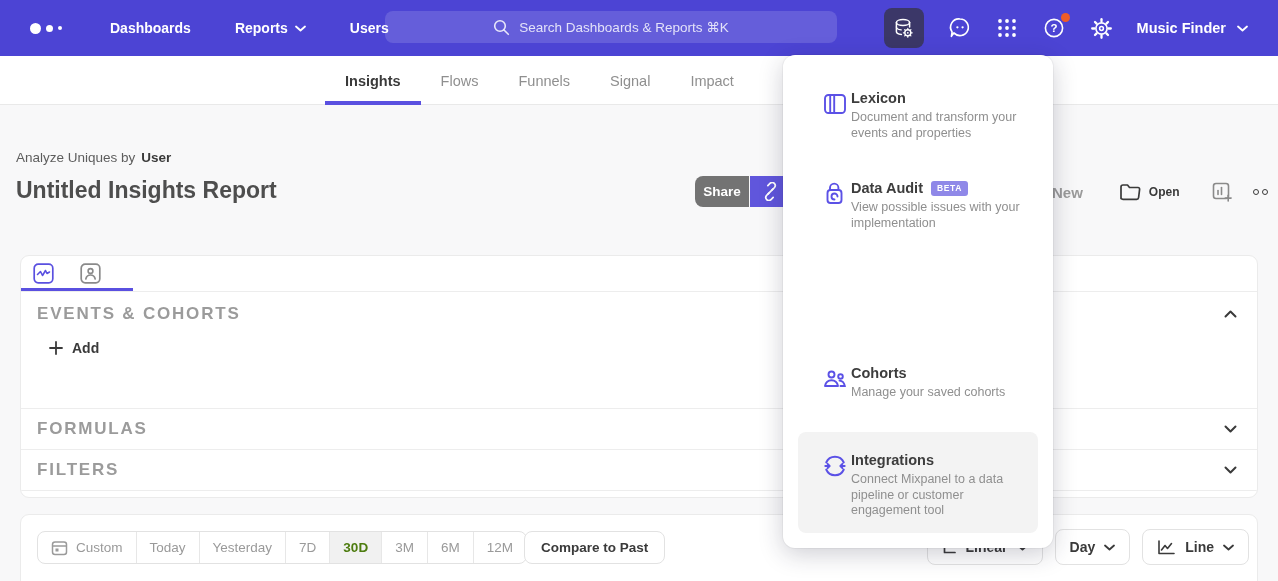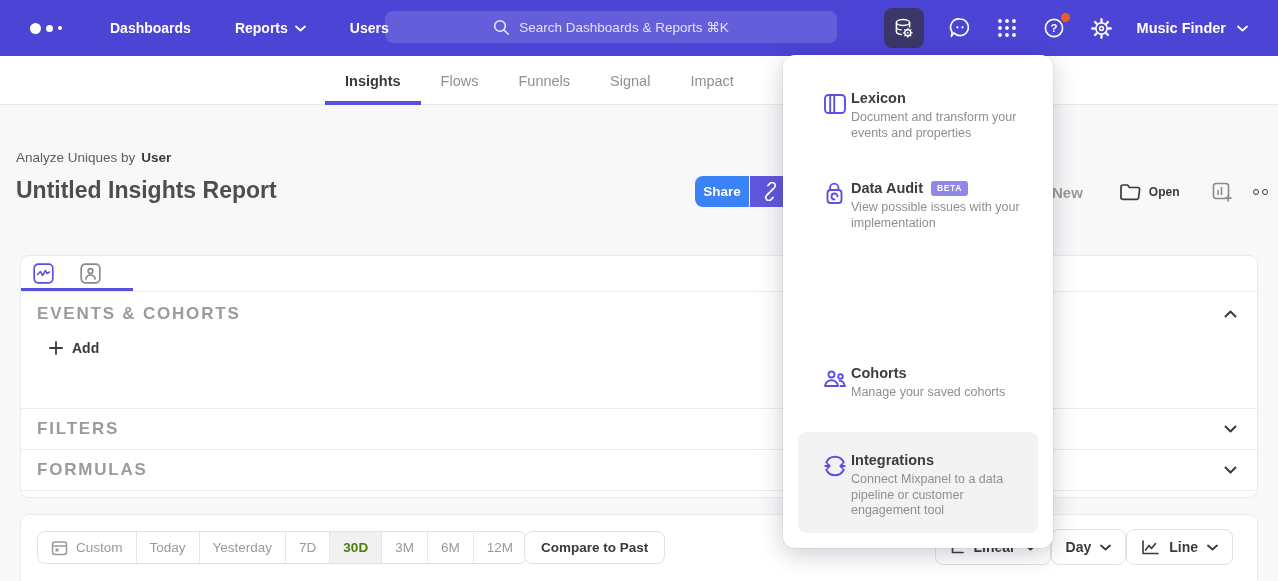--- a/index.html
+++ b/index.html
@@ -29,21 +29,21 @@
   .rtab { padding:0 20px; height:49px; display:flex; align-items:center; font-size:14.5px; color:#8f8f8f; font-weight:500; cursor:pointer; position:relative; white-space:nowrap; }
   .rtab.active { color:#3a3a3a; font-weight:600; }
   .rtab.active::after { content:""; position:absolute; left:0; right:0; bottom:0; height:4px; background:#5A50E0; }
 
   
   .crumb { position:absolute; left:16px; top:150px; font-size:13.5px; color:#5d5d5d; font-weight:500; }
   .crumb b { color:#3a3a3a; font-weight:700; margin-left:6px; cursor:pointer; }
   .rtitle { position:absolute; left:16px; top:177px; font-size:23px; font-weight:600; color:#4e4e4e; cursor:text; }
 
   .share-group { position:absolute; left:695px; top:176px; display:flex; }
-  .share-btn { width:54px; height:31px; background:#3b82f6; color:#fff; font-size:13.5px; font-weight:600; border:none; border-radius:8px 0 0 8px; cursor:pointer; }
+  .share-btn { width:54px; height:31px; background:#737373; color:#fff; font-size:13.5px; font-weight:600; border:none; border-radius:8px 0 0 8px; cursor:pointer; }
   .link-btn { width:41px; height:31px; background:#6056DC; border:none; border-radius:0 8px 8px 0; margin-left:1px; display:flex; align-items:center; justify-content:center; cursor:pointer; }
 
   .hdr-actions { position:absolute; top:178px; left:1040px; display:flex; align-items:center; height:28px; }
   .hdr-new { color:#9a9a9a; font-size:15px; font-weight:600; cursor:pointer; margin-left:12px; }
   .hdr-open { display:flex; align-items:center; gap:8px; color:#3a3a3a; font-size:12px; font-weight:600; cursor:pointer; margin-left:36px; }
   .hdr-boardplus { margin-left:32px; cursor:pointer; }
   .hdr-more { margin-left:20px; display:flex; gap:3px; cursor:pointer; }
   .hdr-more span { width:6px; height:6px; border:1.7px solid #3a3a3a; border-radius:50%; }
 
   
@@ -57,21 +57,21 @@
   .qp-events { height:116px; }
   .qp-row { height:41px; border-top:1px solid #ededed; display:flex; align-items:center; justify-content:space-between; padding:0 20px 0 16px; cursor:pointer; }
 
   
   .tcard { position:absolute; left:20px; top:514px; width:1238px; height:80px; background:#fff; border:1px solid #ebebeb; border-radius:9px 9px 0 0; }
   .seg { position:absolute; left:16px; top:16px; height:33px; display:flex; border:1px solid #e2e2e2; border-radius:8px; background:#fff; overflow:hidden; }
   .seg-item { display:flex; align-items:center; gap:8px; padding:0 13px; font-size:13.5px; color:#9a9a9a; font-weight:500; border-left:1px solid #e7e7e7; cursor:pointer; white-space:nowrap; }
   .seg-item:first-child { border-left:none; }
   .seg-item.selected { background:#f1f1f1; color:#4d7c0f; font-weight:700;justify-content:center; }
   .cmp-btn { position:absolute; left:503px; top:16px; height:33px; padding:0 16px; font-size:13.5px; font-weight:600; color:#3a3a3a; background:#fff; border:1px solid #e2e2e2; border-radius:8px; cursor:pointer; font-family:inherit; }
-  .right-btns { position:absolute; right:24px; top:14px; display:flex; gap:0; }
+  .right-btns { position:absolute; right:8px; top:14px; display:flex; gap:12px; }
   .tool-btn { height:36px; display:flex; align-items:center; gap:9px; padding:0 14px; font-size:14px; font-weight:600; color:#3a3a3a; background:#fff; border:1px solid #e2e2e2; border-radius:8px; cursor:pointer; font-family:inherit; }
 
   
   .apps-panel { position:absolute; left:783px; top:55px; width:270px; height:493px; background:#fff; border-radius:12px; box-shadow:0 6px 24px rgba(30,30,60,0.22), 0 0 0 1px rgba(0,0,0,0.04); z-index:100; }
   .menu-item { position:absolute; left:15px; width:240px; padding:13px 10px 13px 53px; border-radius:8px; cursor:pointer; }
   .menu-item.highlighted { background:#f3f3f3; }
   .mi-icon { position:absolute; left:24px; top:14px; }
   .mi-title { font-size:14.5px; font-weight:700; color:#3d3d3d; display:flex; align-items:center; gap:8px; }
   .mi-desc { margin-top:4px; width:180px; font-size:12.5px; line-height:1.24; color:#8f8f8f; }
   .beta { background:#8F88E8; color:#fff; font-size:8.5px; font-weight:700; letter-spacing:0.6px; padding:2.5px 6px; border-radius:3px; }
@@ -274,27 +274,27 @@
     <div class="qp-add">
       <svg width="14" height="14" viewBox="0 0 14 14">
         <line x1="7" y1="1" x2="7" y2="13" stroke="#3a3a3a" stroke-width="1.8" stroke-linecap="round"></line>
         <line x1="1" y1="7" x2="13" y2="7" stroke="#3a3a3a" stroke-width="1.8" stroke-linecap="round"></line>
       </svg>
       <span>Add</span>
     </div>
   </div>
 
   <div class="qp-row">
-    <span class="qp-label">FILTERS</span>
+    <span class="qp-label">FORMULAS</span>
     <svg width="13" height="8" viewBox="0 0 13 8">
         <polyline points="1.5,1.5 6.5,6.5 11.5,1.5" fill="none" stroke="#3a3a3a" stroke-width="2" stroke-linecap="round" stroke-linejoin="round"></polyline>
       </svg>
   </div>
   <div class="qp-row">
-    <span class="qp-label">FORMULAS</span>
+    <span class="qp-label">FILTERS</span>
     <svg width="13" height="8" viewBox="0 0 13 8">
         <polyline points="1.5,1.5 6.5,6.5 11.5,1.5" fill="none" stroke="#3a3a3a" stroke-width="2" stroke-linecap="round" stroke-linejoin="round"></polyline>
       </svg>
   </div>
   <div class="qp-row">
     
     
   </div>
 </div>
 

